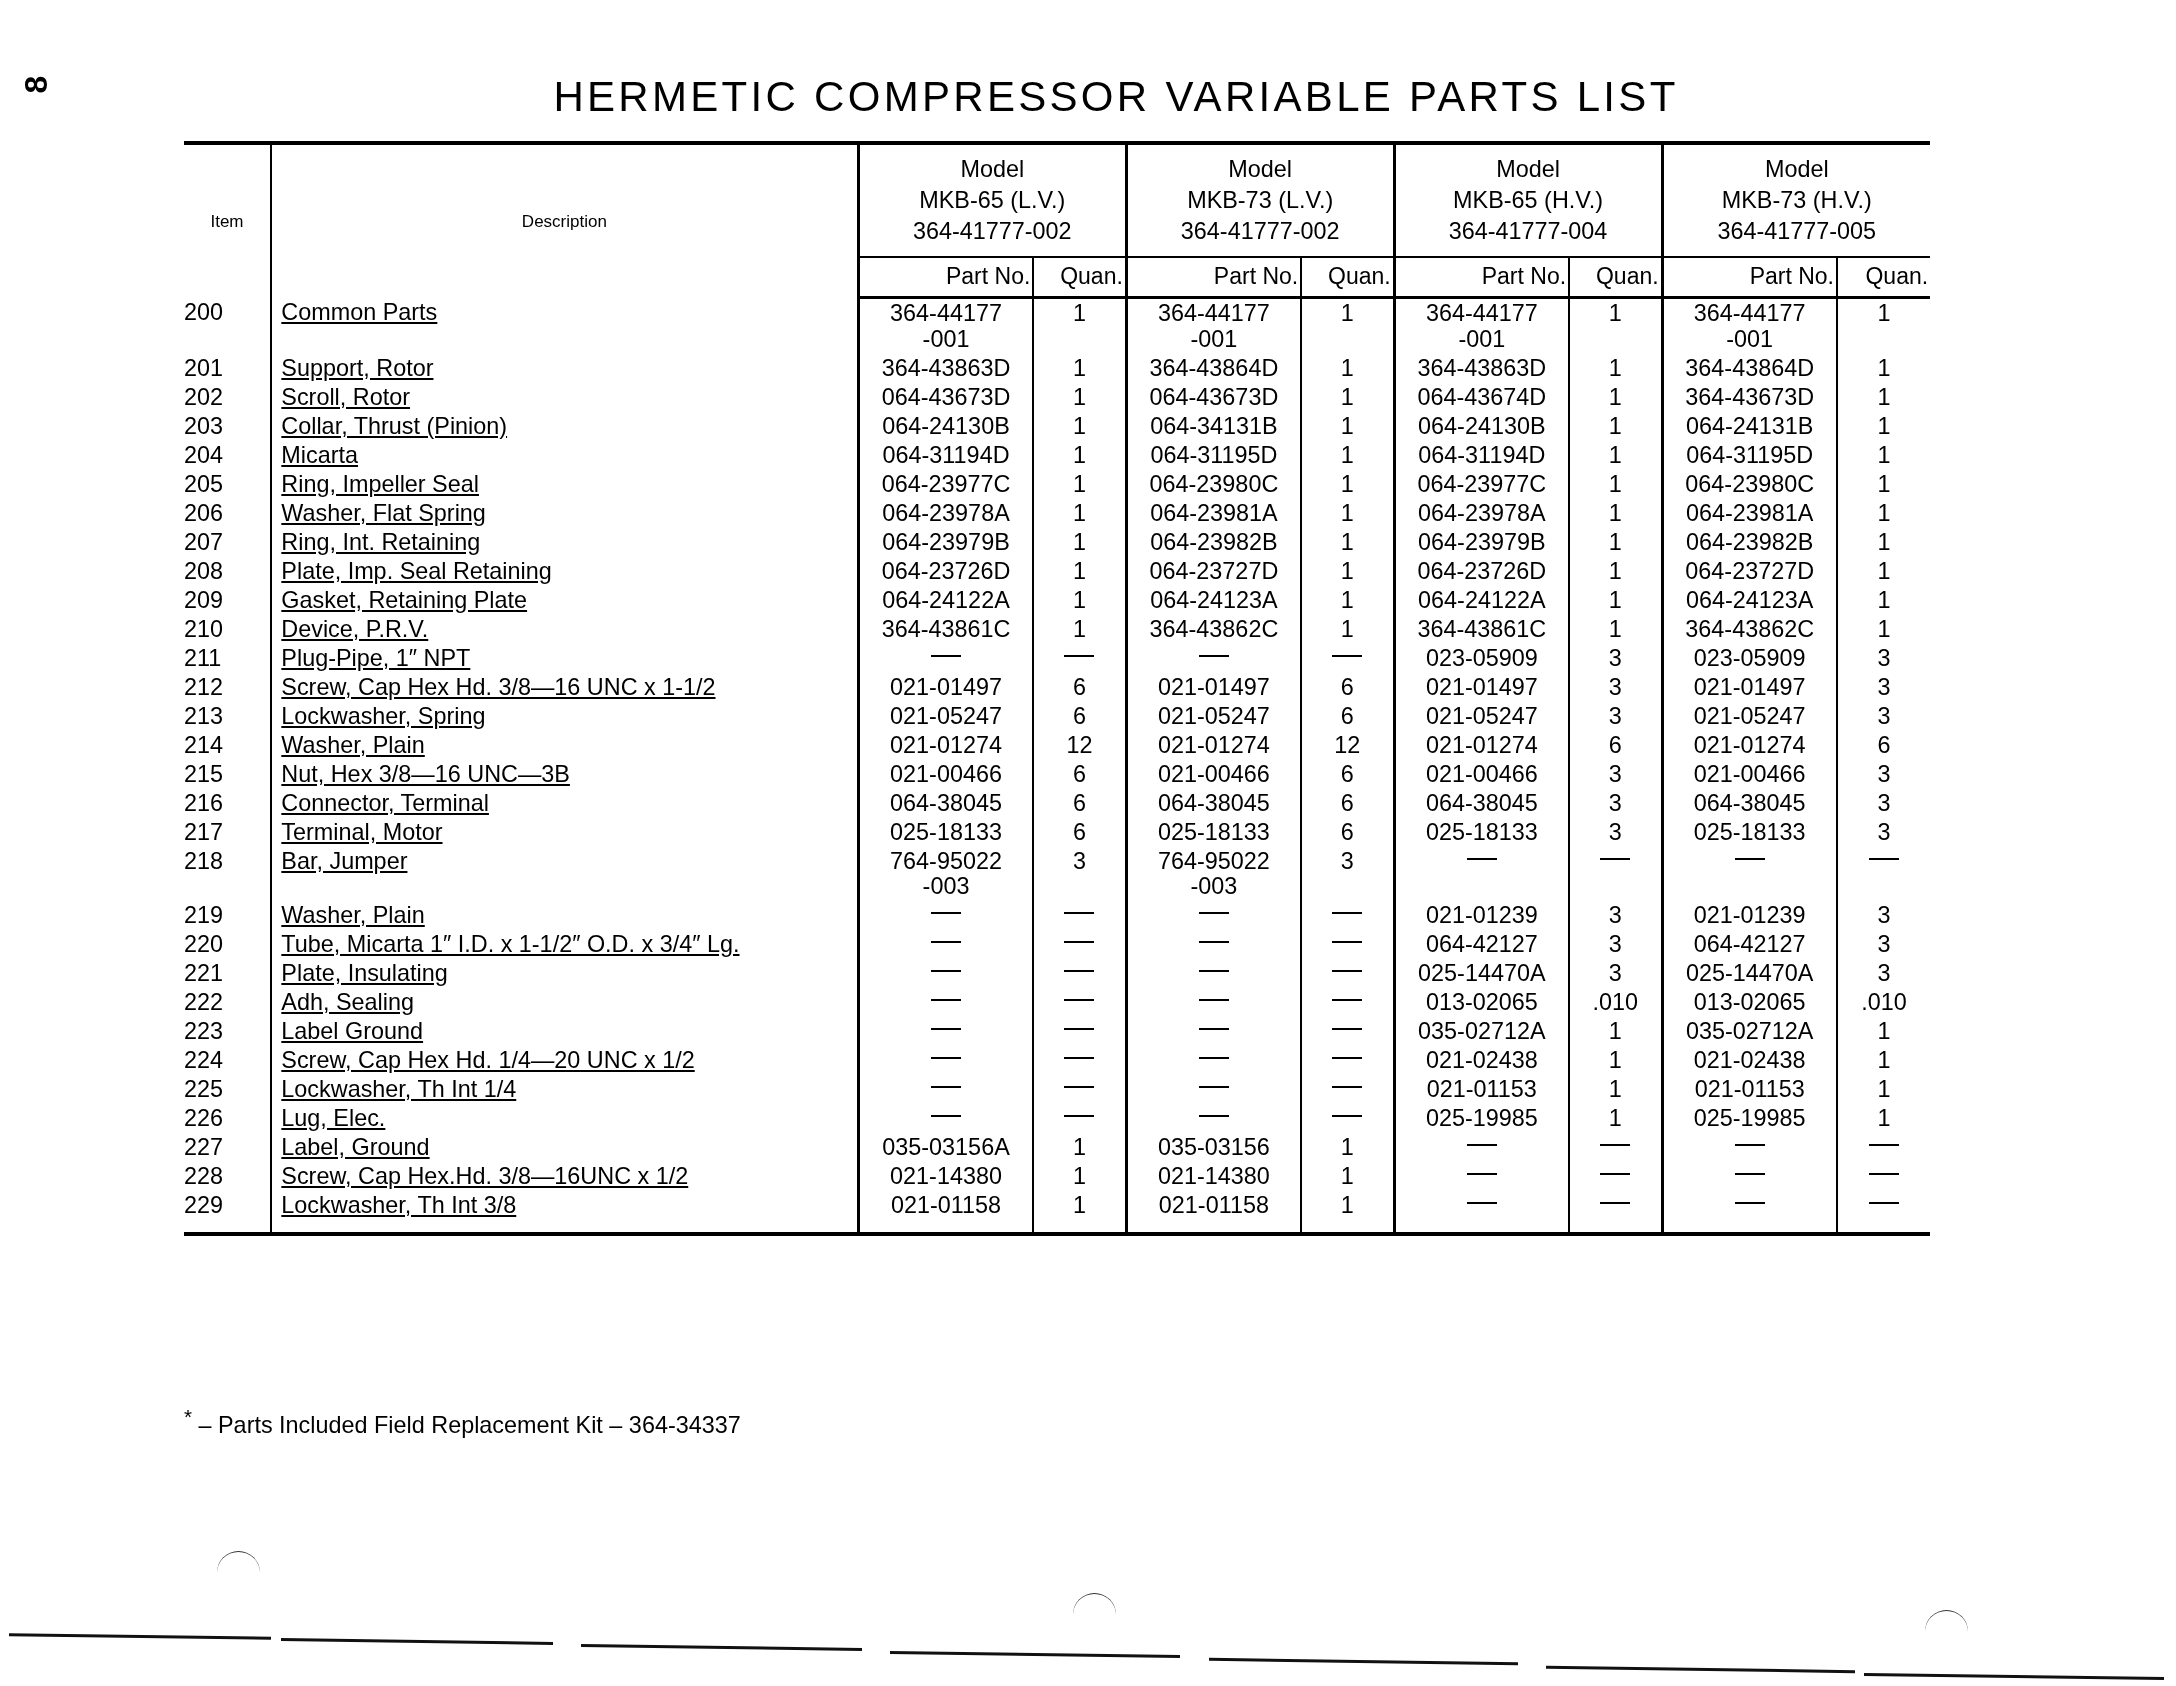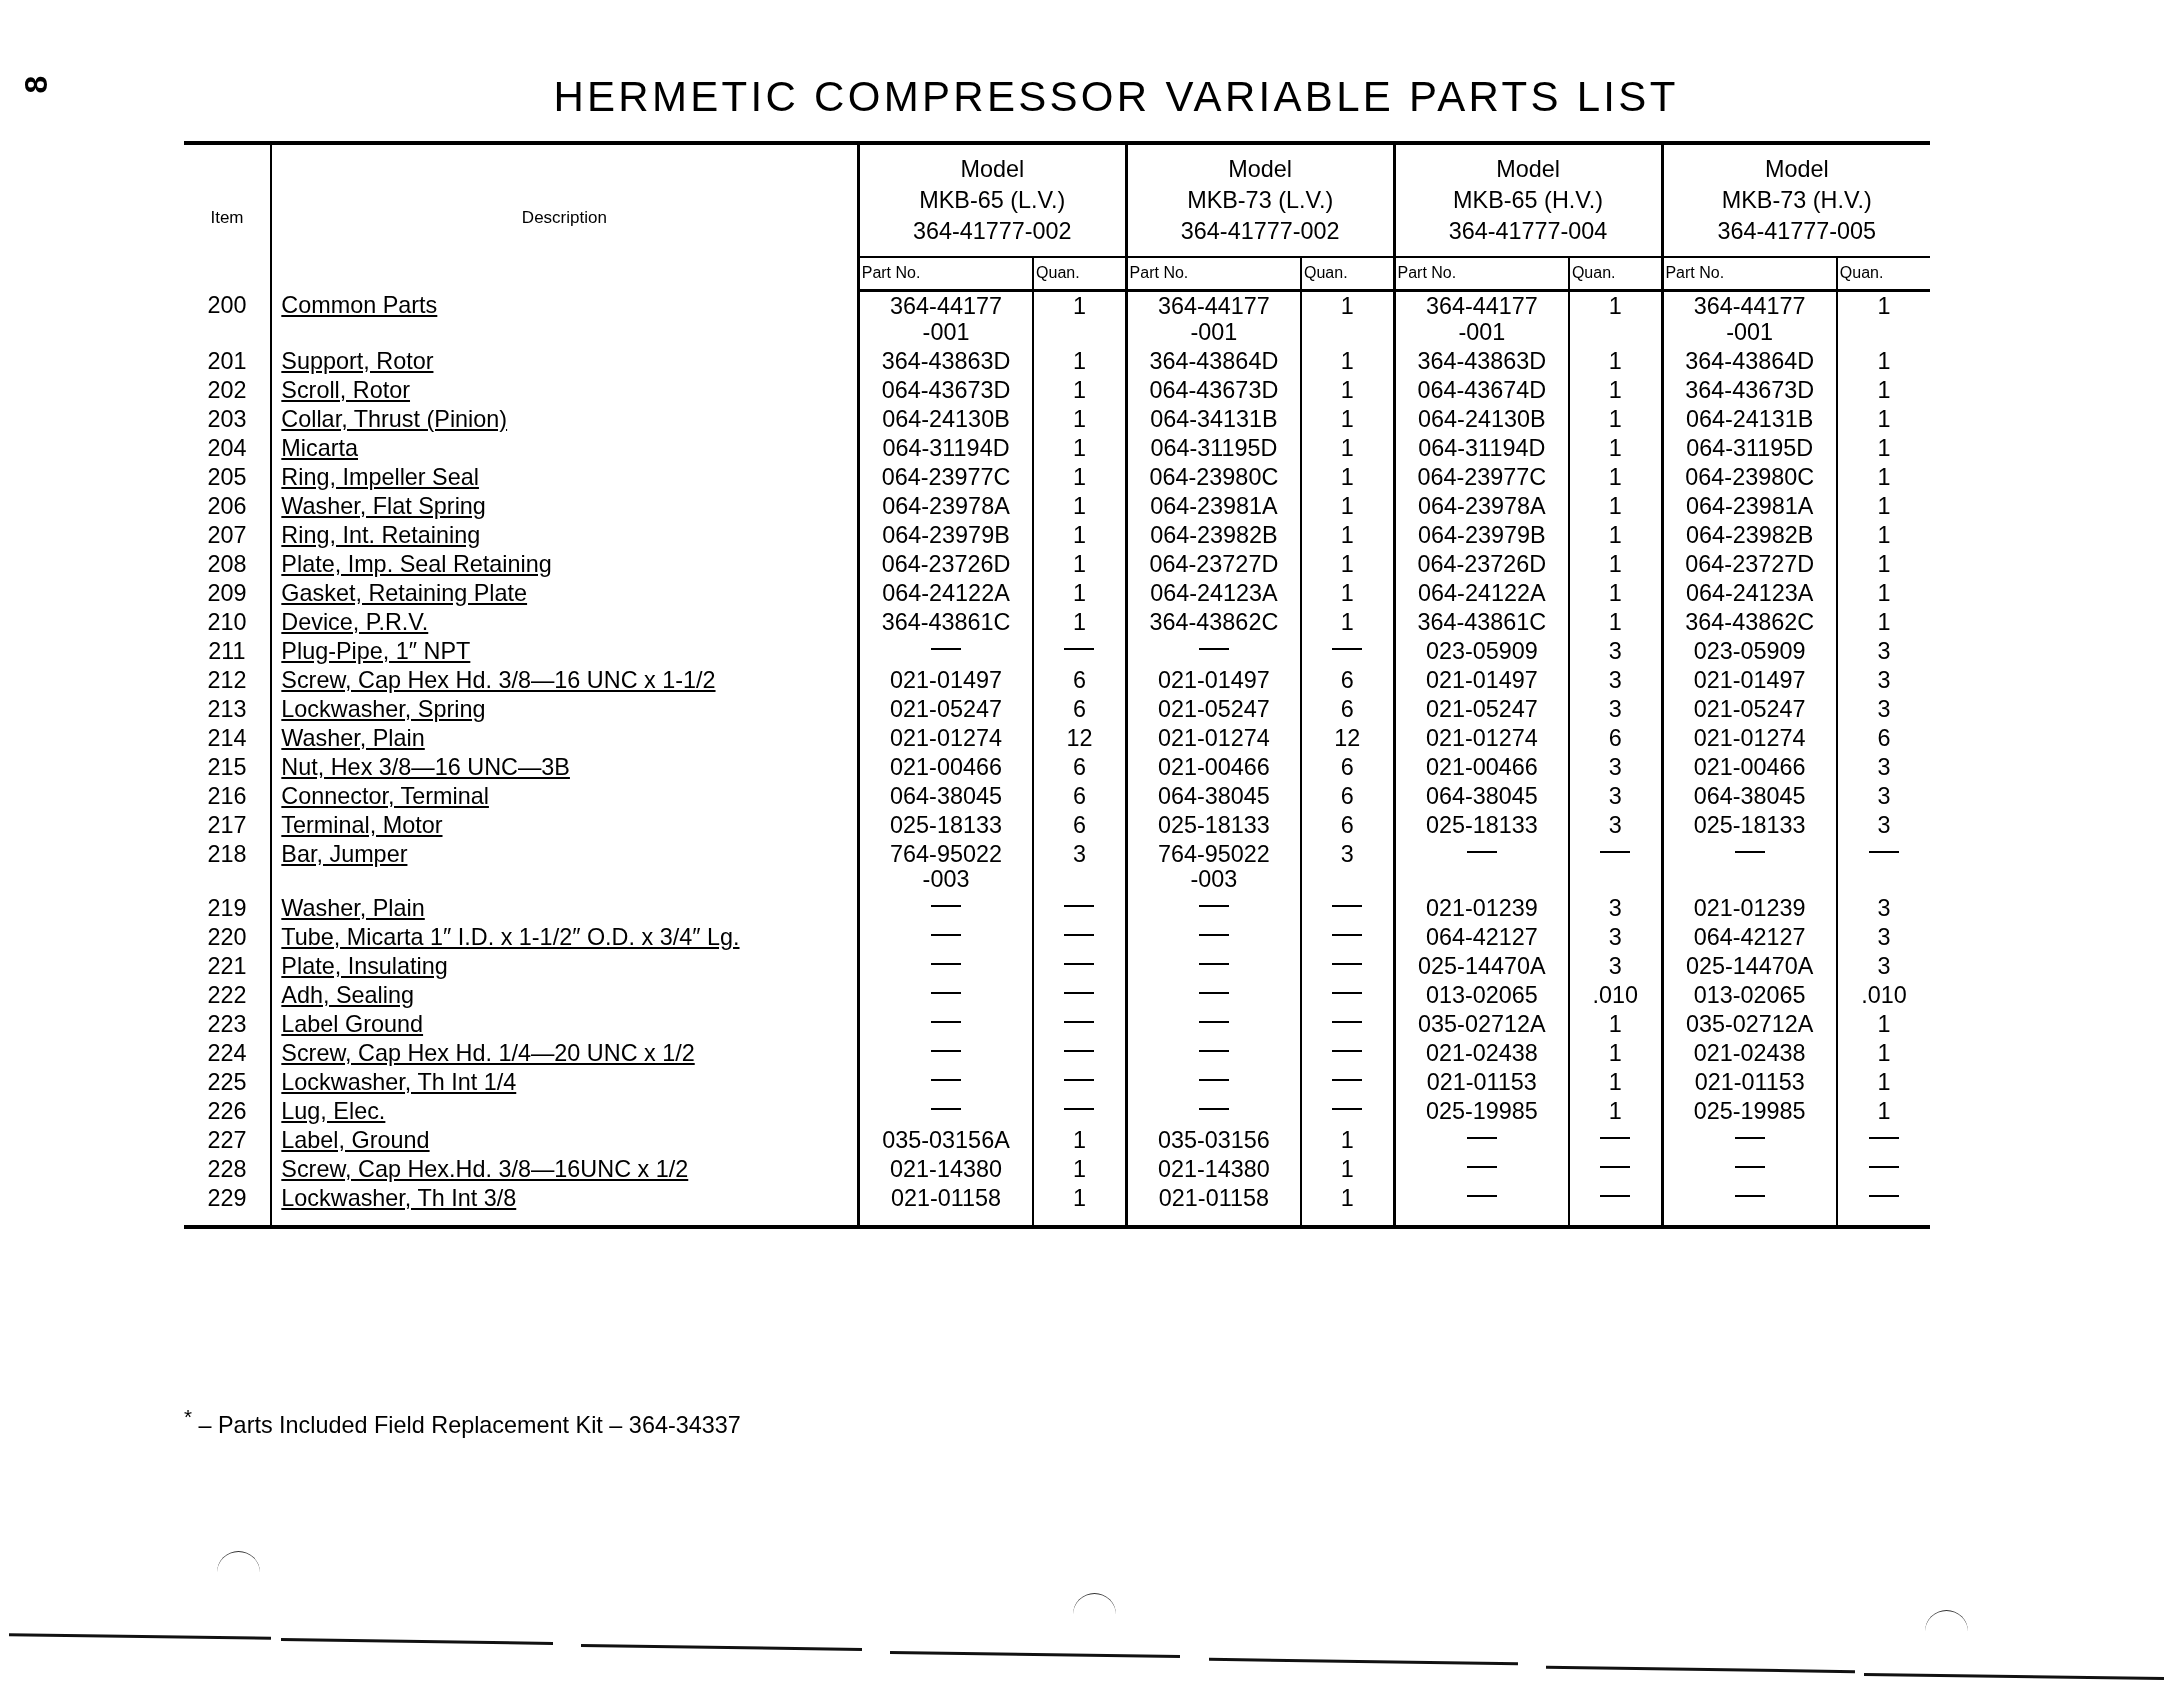--- a/index.html
+++ b/index.html
@@ -84,32 +84,31 @@
     padding: 9.4px 3.7px 9.4px 3.7px;
     height: 86px;
     box-sizing: border-box;
   }
   .hdr-itemdesc {
     text-align: center;
     font-size: 17px;
     vertical-align: middle;
   }
   .hdr-sub {
-    text-align: left;
-    font-size: 16px;
+    text-align: right;
+    font-size: 23px;
     padding: 6.6px 1.9px 8.4px 1.9px;
     border-top: 2.3px solid #000;
     margin-top: 46px;
   }
 
   .thickline td, .thickline th { border-bottom: 3.3px solid #000; }
 
   
   td.item {
-    text-align: center;
     font-size: 23.4px;
     padding-top: 2.8px;
     padding-bottom: 2.8px;
   }
   td.desc {
     text-align: left;
     font-size: 23.4px;
     padding: 2.8px 0 2.8px 9.4px;
     white-space: nowrap;
     text-decoration: underline;

